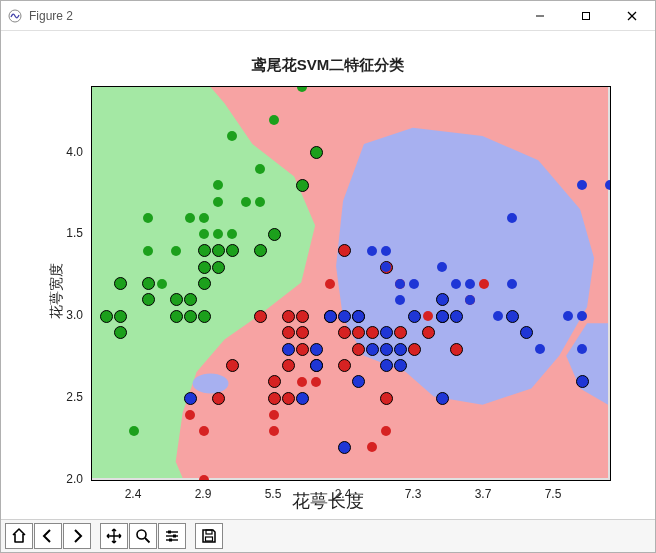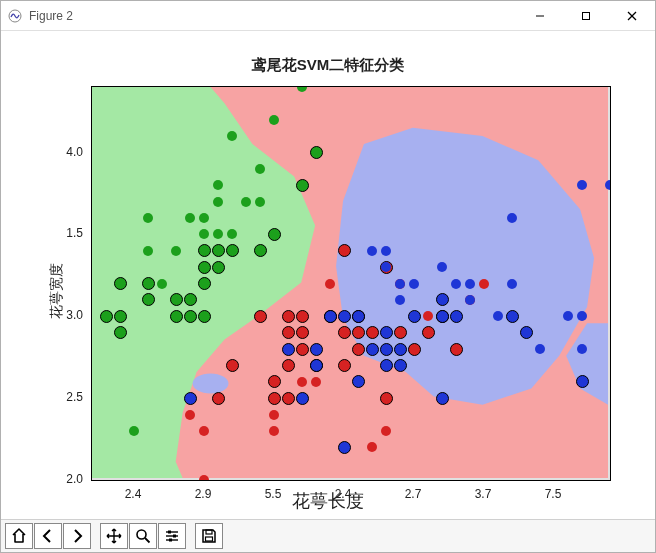--- a/index.html
+++ b/index.html
@@ -348,21 +348,21 @@
         </div>
     <div class="ytick" style="top: 393px;">2.0</div>
         <div class="ytick" style="top: 311.125px;">2.5</div>
         <div class="ytick" style="top: 229.25px;">3.0</div>
         <div class="ytick" style="top: 147.375px;">1.5</div>
         <div class="ytick" style="top: 65.5px;">4.0</div>
         <div class="xtick" style="left: 42px;">2.4</div>
         <div class="xtick" style="left: 112px;">2.9</div>
         <div class="xtick" style="left: 182px;">5.5</div>
         <div class="xtick" style="left: 252px;">2.4</div>
-        <div class="xtick" style="left: 322px;">2.7</div>
+        <div class="xtick" style="left: 322px;">7.3</div>
         <div class="xtick" style="left: 392px;">3.7</div>
         <div class="xtick" style="left: 462px;">7.5</div>
       </div>
 
     <div class="xlabel">花萼长度</div>
   </div>
 
   <div class="toolbar">
     <div class="tool" title="Home">
       <svg viewBox="0 0 18 18">

